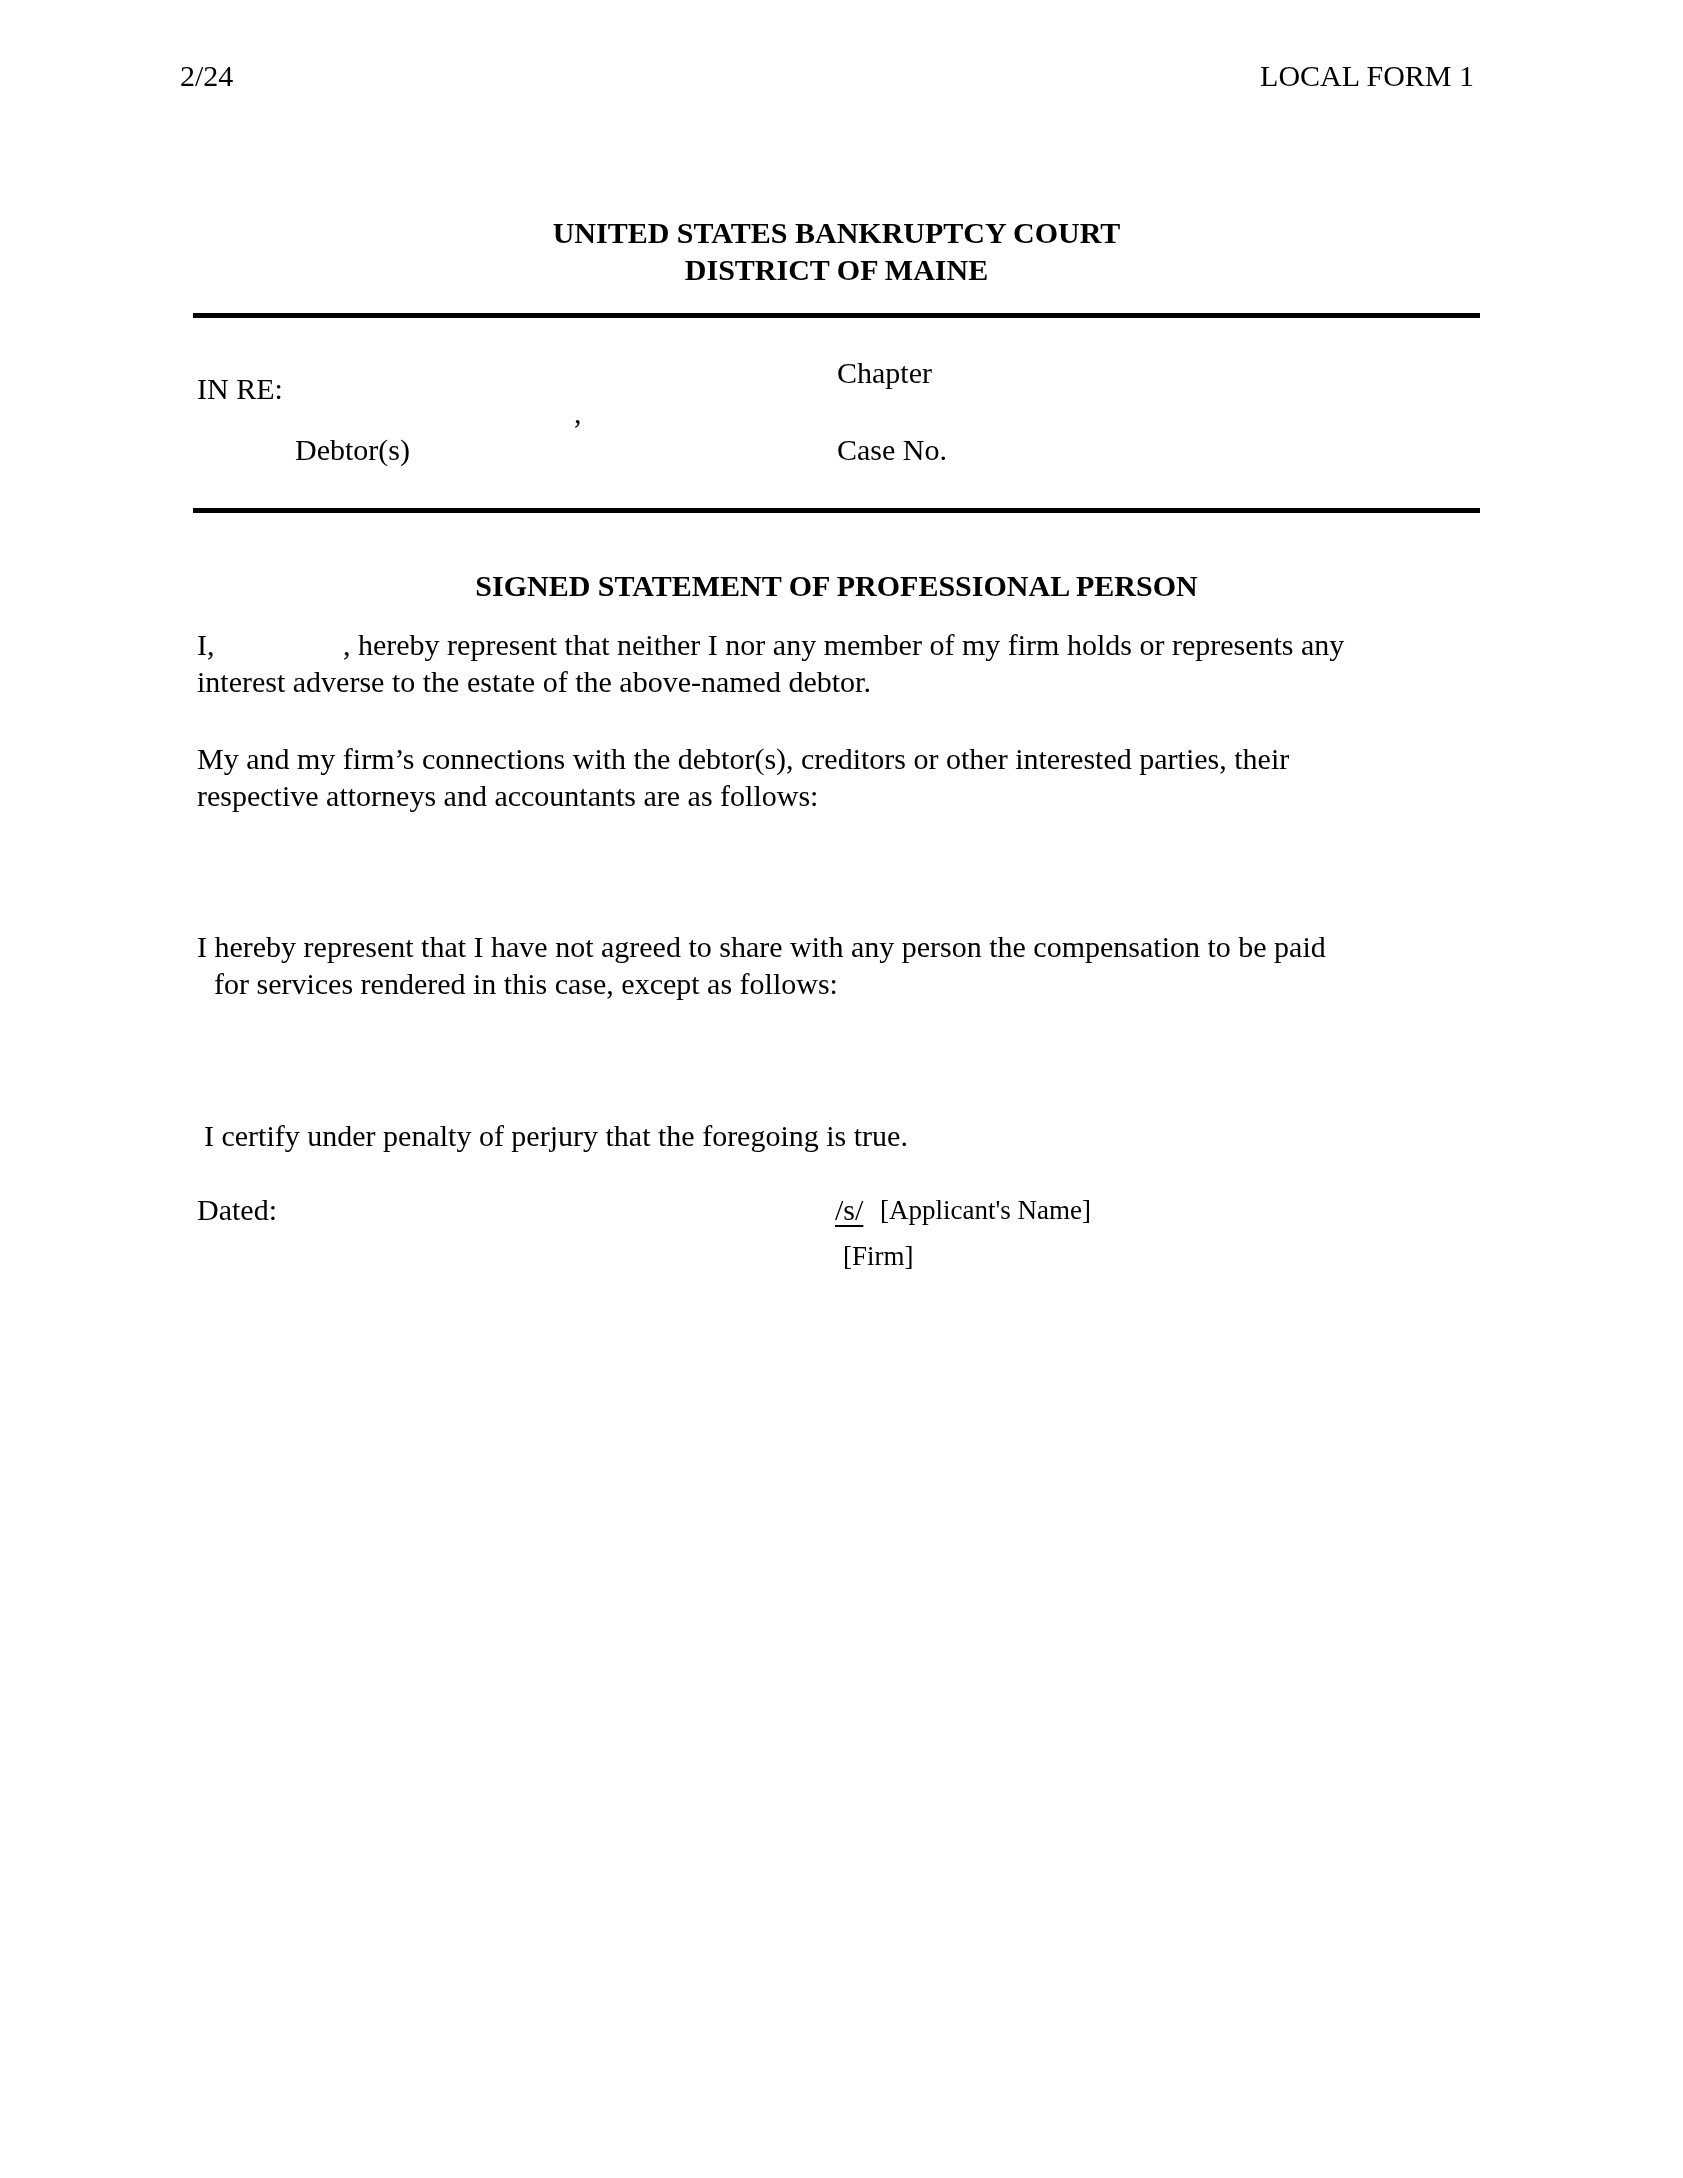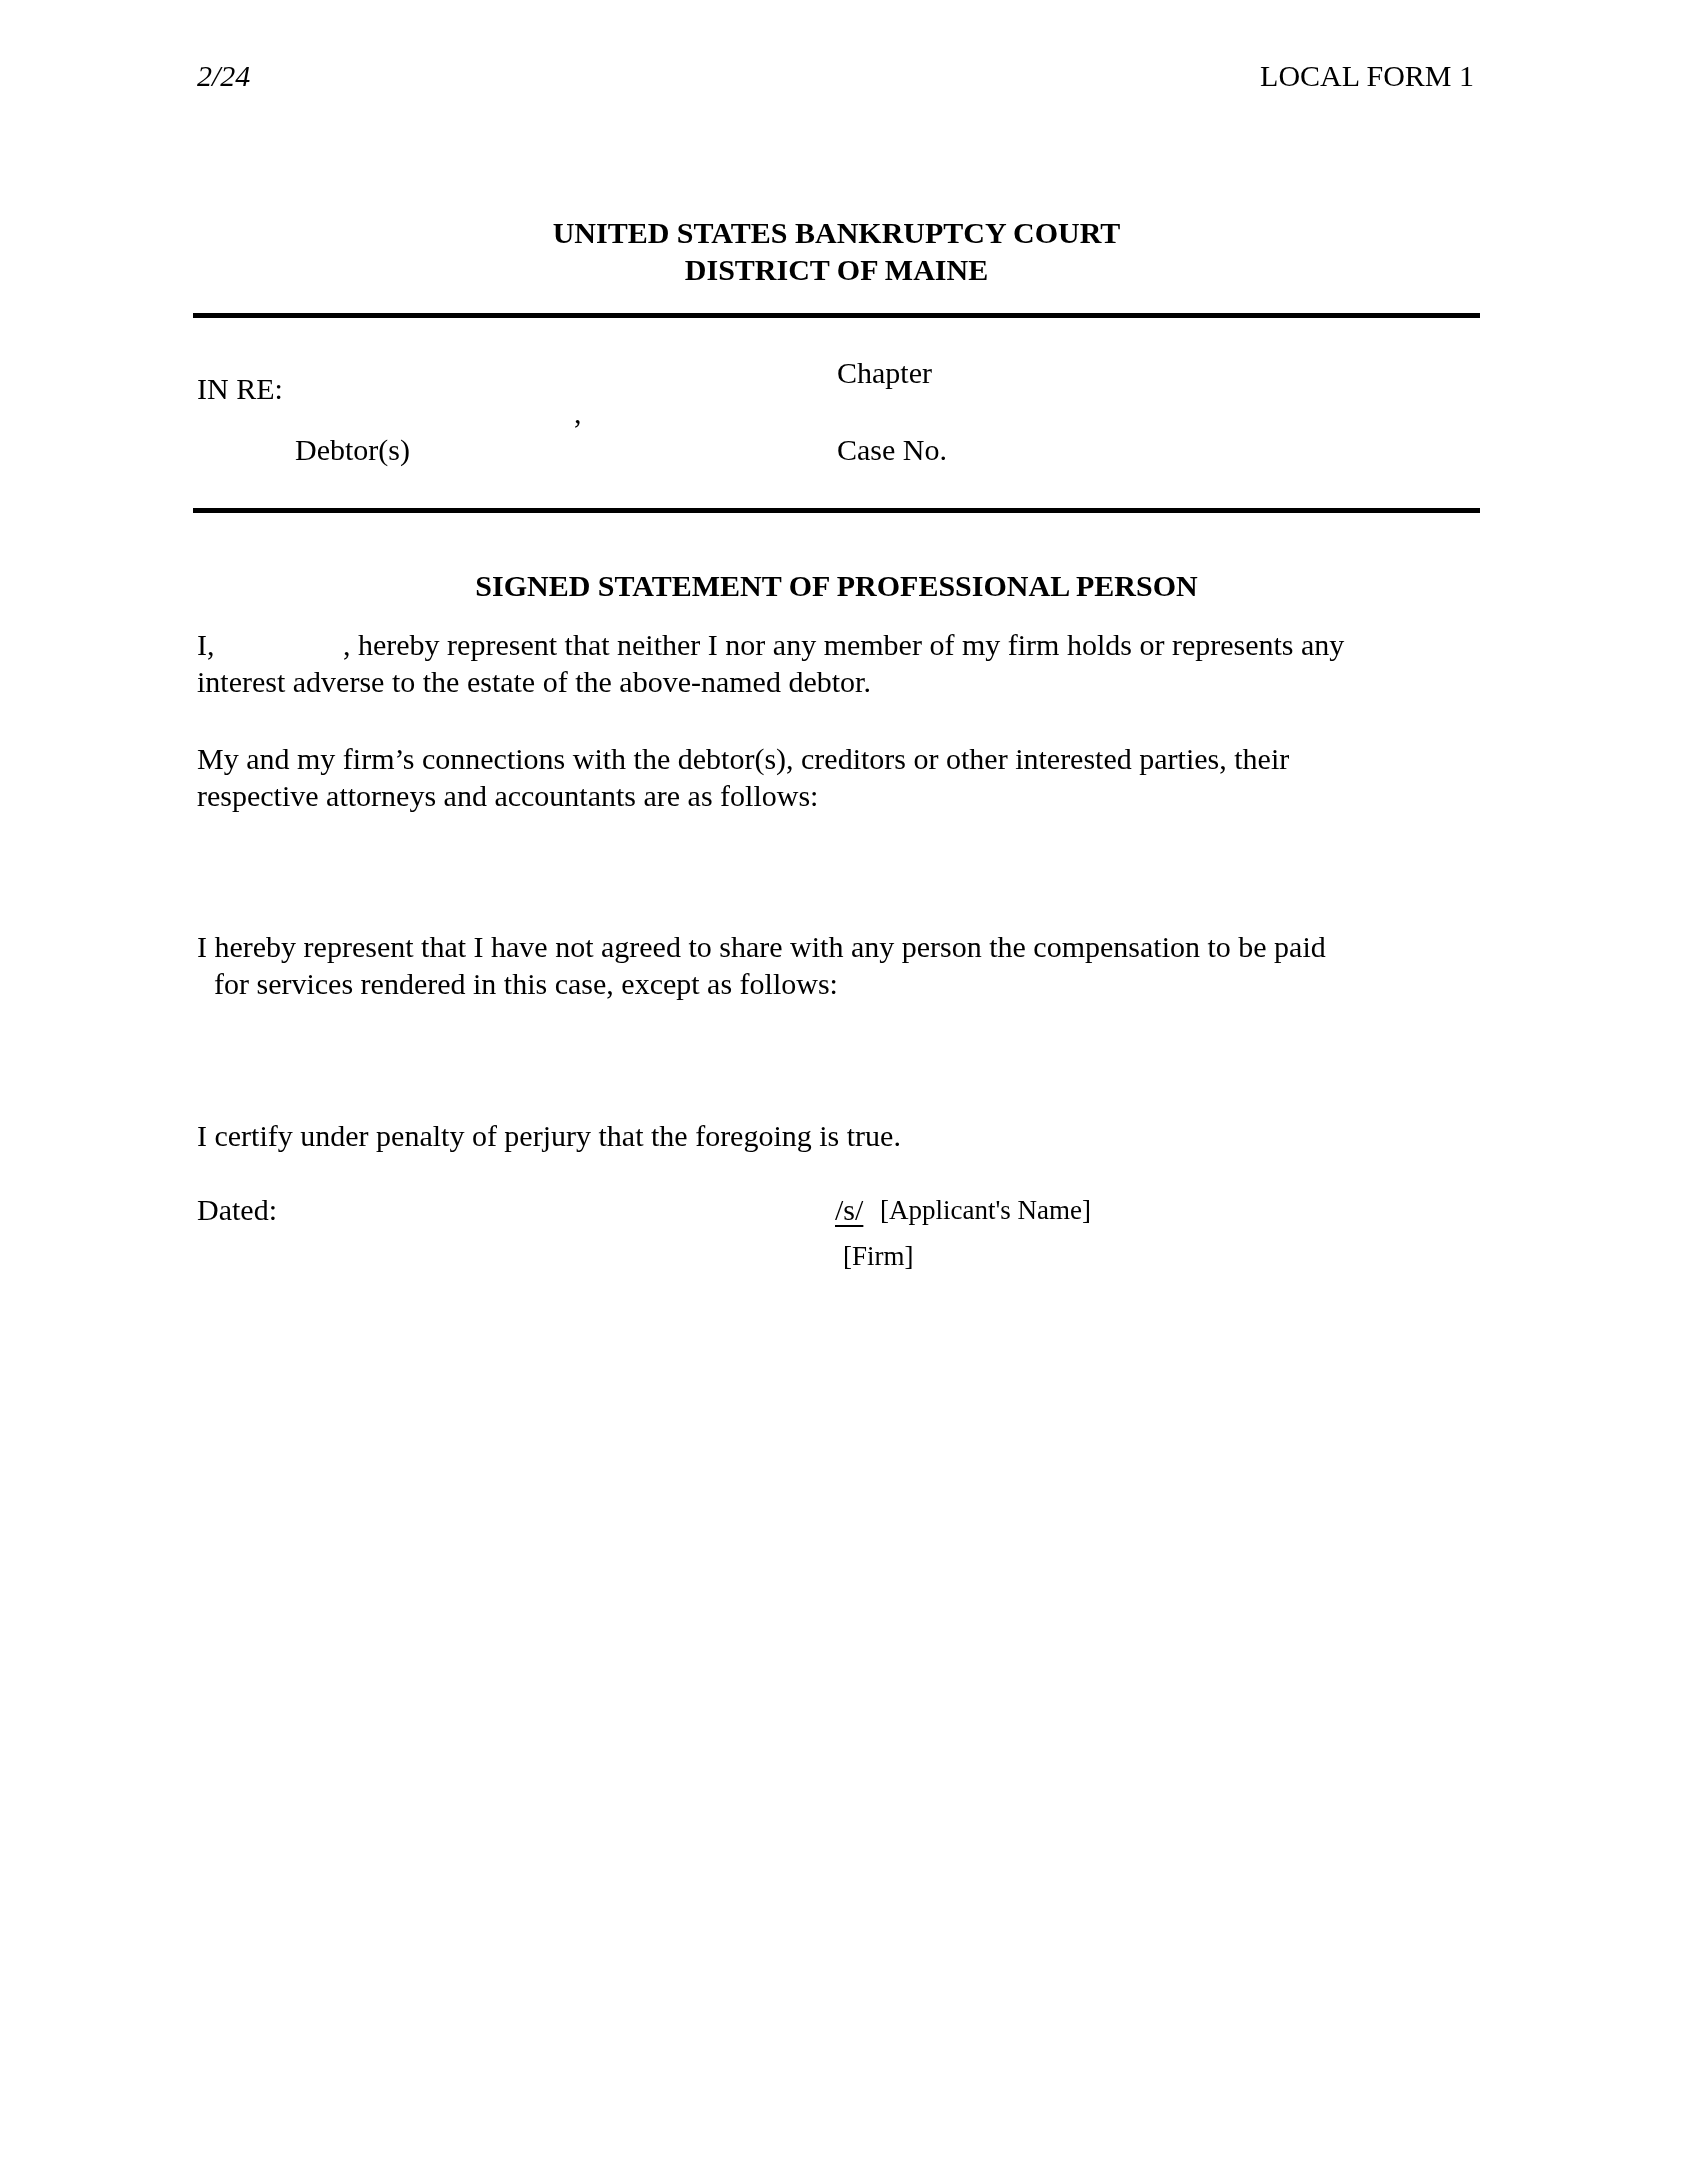--- a/index.html
+++ b/index.html
@@ -12,21 +12,21 @@
   .hdr { font-size: 30px; top: 59px; }
   .title { font-size: 30px; font-weight: bold; left: 0; width: 1673px; text-align: center; margin-top: 16px; }
   .rule { position: absolute; left: 193px; width: 1287px; height: 5px; background: #000; }
   .txt { font-size: 30px; }
   .sig-s { text-decoration: underline; text-decoration-thickness: 2px; text-underline-offset: 5px; }
   .small { font-size: 27px; }
 </style>
 </head>
 <body>
 
-<div class="abs hdr txt" style="left:197px;font-style:italic;">2/24</div>
+<div class="abs hdr txt" style="left:180px;">2/24</div>
 <div class="abs hdr txt" style="right:209px;">LOCAL FORM 1</div>
 
 <div class="abs title" style="top:200px;">UNITED STATES BANKRUPTCY COURT</div>
 <div class="abs title" style="top:237px;">DISTRICT OF MAINE</div>
 
 <div class="rule" style="top:313px;"></div>
 
 <div class="abs txt" style="left:197px; top:372px;">IN RE:</div>
 <div class="abs txt" style="left:574px; top:396px;">,</div>
 <div class="abs txt" style="left:295px; top:433px;">Debtor(s)</div>
@@ -41,19 +41,19 @@
 <div class="abs txt" style="left:197px; top:628px;">I,</div>
 <div class="abs txt" style="left:343px; top:628px;">, hereby represent that neither I nor any member of my firm holds or represents any</div>
 <div class="abs txt" style="left:197px; top:665px;">interest adverse to the estate of the above-named debtor.</div>
 
 <div class="abs txt" style="left:197px; top:742px;">My and my firm’s connections with the debtor(s), creditors or other interested parties, their</div>
 <div class="abs txt" style="left:197px; top:779px;">respective attorneys and accountants are as follows:</div>
 
 <div class="abs txt" style="left:197px; top:930px;">I hereby represent that I have not agreed to share with any person the compensation to be paid</div>
 <div class="abs txt" style="left:197px; top:967px;margin-left:17px;">for services rendered in this case, except as follows:</div>
 
-<div class="abs txt" style="left:197px; top:1119px;font-family:Liberation Serif, serif;">I certify under penalty of perjury that the foregoing is true.</div>
+<div class="abs txt" style="left:204px; top:1119px;font-family:Liberation Serif, serif;">I certify under penalty of perjury that the foregoing is true.</div>
 
 <div class="abs txt" style="left:197px; top:1193px;">Dated:</div>
 <div class="abs txt sig-s" style="left:835px; top:1193px;">/s/</div>
 <div class="abs small" style="left:880px; top:1195px;">[Applicant's Name]</div>
 <div class="abs small" style="left:843px; top:1241px;">[Firm]</div>
 
 
 </body></html>

